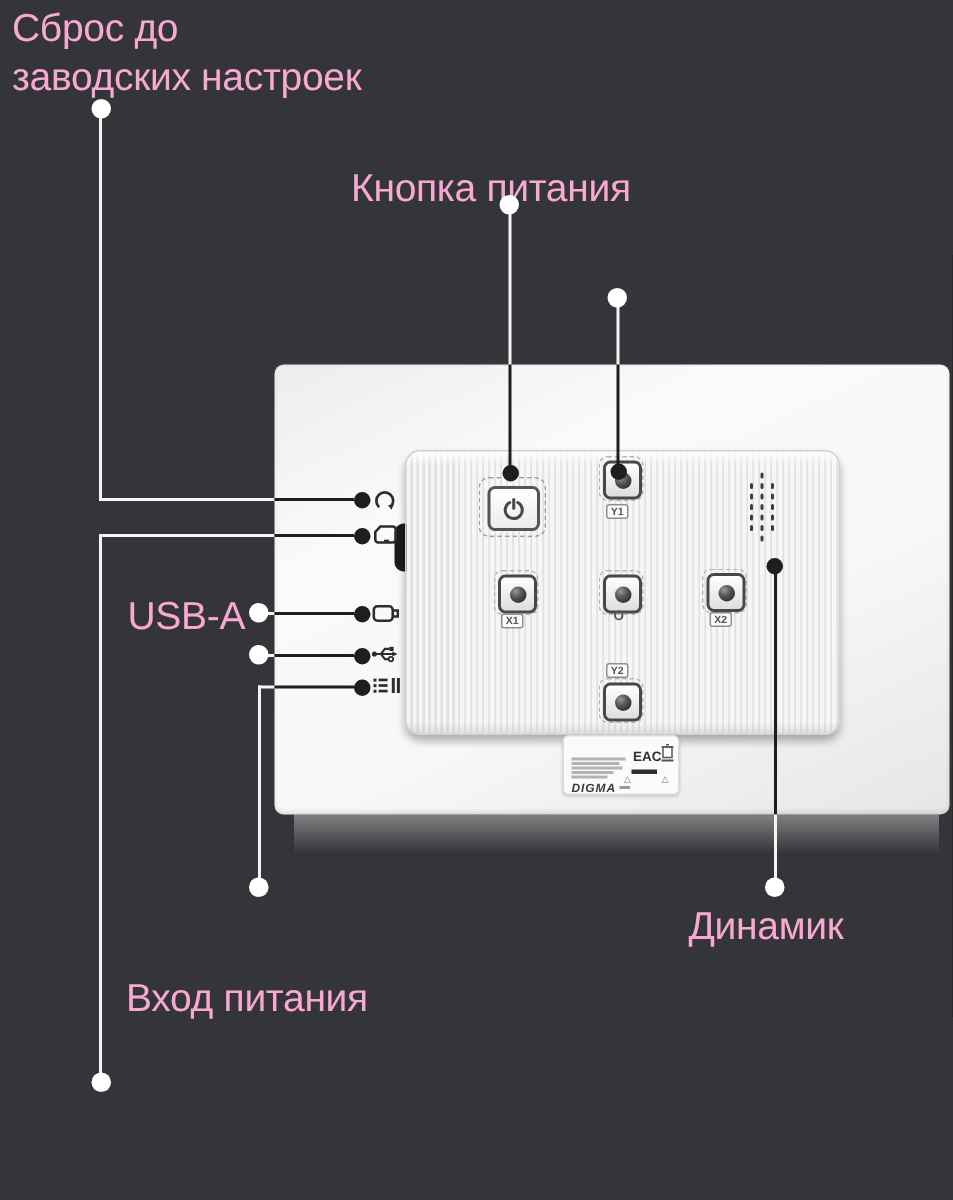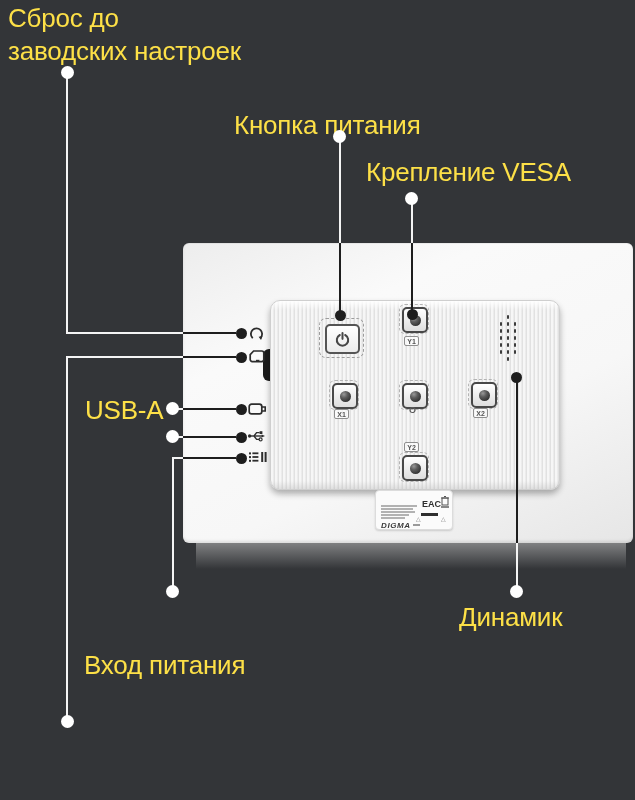--- a/index.html
+++ b/index.html
@@ -3,21 +3,21 @@
 <meta charset="utf-8">
 <style>
   html,body { margin:0; padding:0; background:#222; }
   .stage {
     position:relative; width:635px; height:800px; overflow:hidden;
     background:#333538;
     font-family:"Liberation Sans", sans-serif;
   }
   
   .lbl {
-    position:absolute; color:#fde047; font-size:26px; line-height:33px;
+    position:absolute; color:#f9a8d4; font-size:26px; line-height:33px;
     white-space:pre-line; letter-spacing:-0.2px; font-weight:400;
   }
   #lbl-reset    { left:8px;   top:2px; }
   #lbl-powerbtn { left:234px; top:93px;margin-top:16px; }
   #lbl-vesa     { left:366px; top:156px; }
   #lbl-usba     { left:85px;  top:394px; }
   #lbl-usbc     { left:85px;  top:421px; }
   #lbl-powerin  { left:84px;  top:601px;margin-top:48px; }
   #lbl-speaker  { left:459px; top:601px; }
   #lbl-card     { left:4px;   top:719px; }
@@ -275,18 +275,17 @@
   <div class="dk" style="left:236px;top:404px"></div>
   <div class="dk" style="left:236px;top:432px"></div>
   <div class="dk" style="left:236px;top:453px"></div>
   <div class="dk" style="left:335px;top:310px"></div>
   <div class="dk" style="left:407px;top:309px"></div>
   <div class="dk" style="left:511px;top:372px"></div>
 
   <div class="lbl" id="lbl-reset">Сброс до
 заводских настроек</div>
   <div class="lbl" id="lbl-powerbtn">Кнопка питания</div>
-  <div class="lbl" id="lbl-vesa">Крепление VESA</div>
   <div class="lbl" id="lbl-usba">USB-A</div>
   <div class="lbl" id="lbl-powerin">Вход питания</div>
   <div class="lbl" id="lbl-speaker">Динамик</div>
 
 </div>
 
 </body></html>

